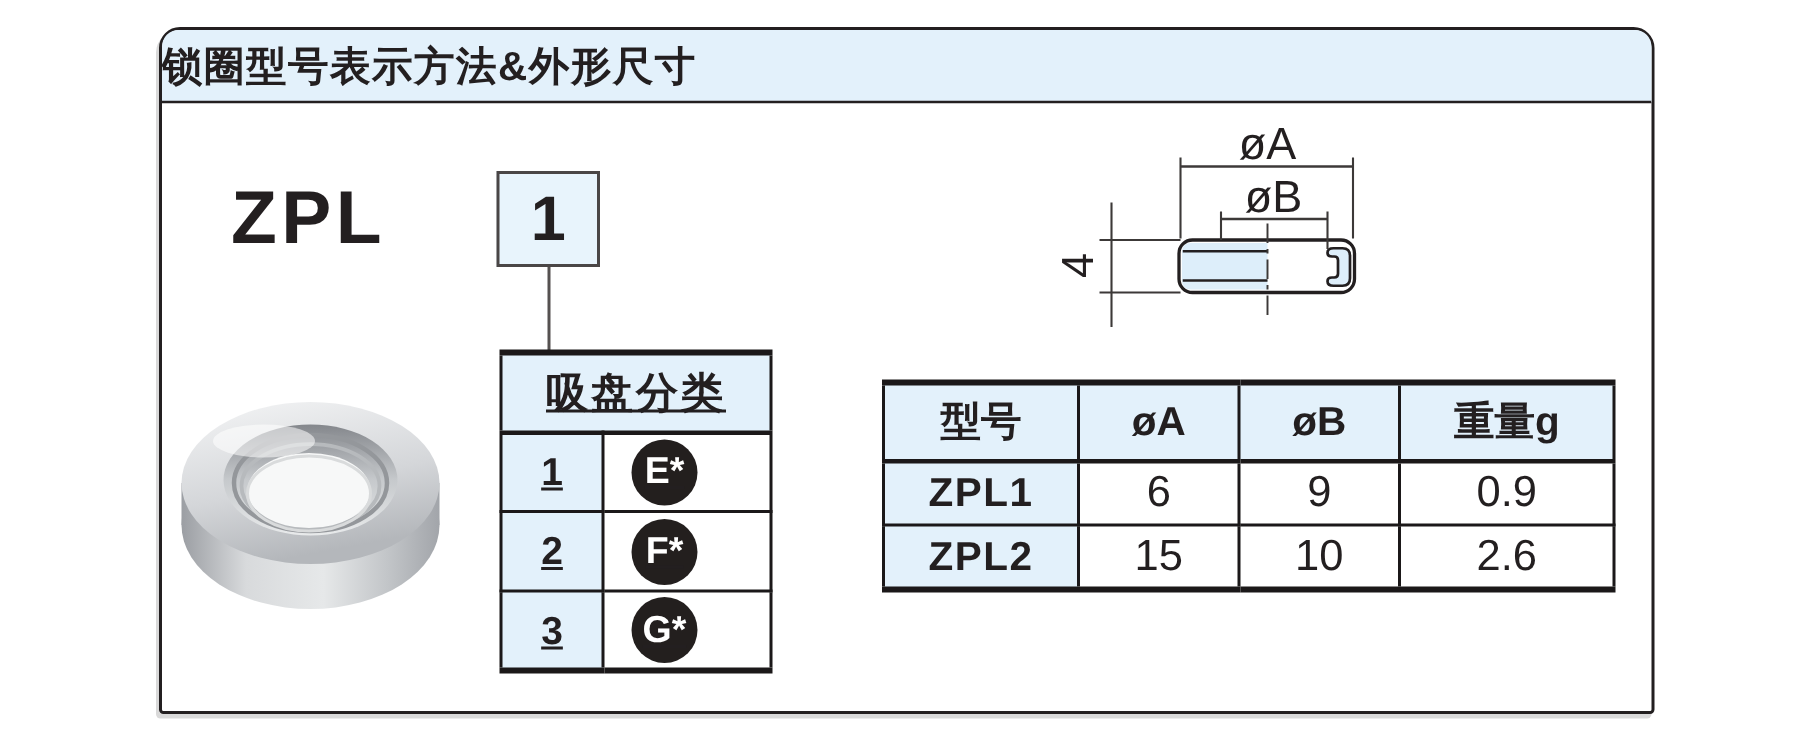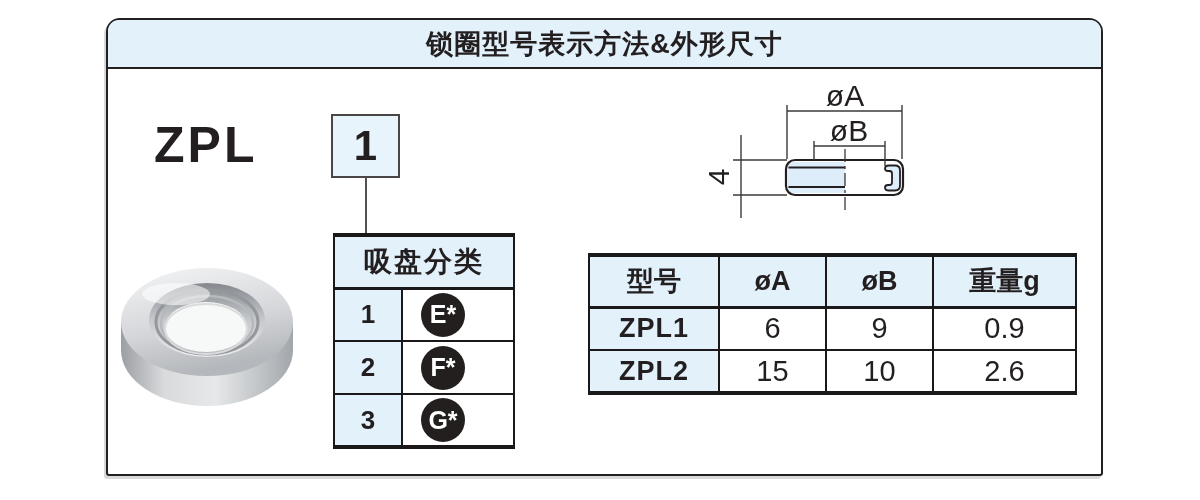--- a/index.html
+++ b/index.html
@@ -8,37 +8,37 @@
   .canvas { position:relative; width:1200px; height:500px; background:#fff; overflow:hidden; }
 
   .frame { position:absolute; left:106px; top:18px; width:997px; height:458px;
            background:#fff; border:2px solid #231f20;
            border-radius:14px 14px 3px 3px;
            box-shadow:-2px 3px 0 #d9d9d9; }
 
   .titlebar { position:absolute; left:0; top:0; width:993px; height:49px;
               background:#e3f1fb; border-bottom:2px solid #231f20;
               border-radius:11px 11px 0 0;
-              display:flex; align-items:center; justify-content:center;
+              display:flex; align-items:center; 
               font-size:27px; font-weight:bold; letter-spacing:1px; }
 
   .zpl { position:absolute; left:46px; top:100px; font-size:50px; font-weight:bold;
          letter-spacing:3px; line-height:1; }
 
   .digitbox { position:absolute; left:223px; top:94px; width:69px; height:64px;
               background:#e8f4fc; border:2px solid #4a4646;
               display:flex; align-items:center; justify-content:center;
               font-size:42px; font-weight:bold; }
 
   .connector { position:absolute; left:257px; top:158px; width:2px; height:57px; background:#555150; }
 
   
   .ctable { position:absolute; left:225px; top:213px; border-collapse:collapse;
             table-layout:fixed; }
-  .ctable th, .ctable td { border:2px solid #1b1819; text-align:center; vertical-align:middle; }
+  .ctable th, .ctable td { border:2px solid #1b1819; text-align:center; vertical-align:middle;text-decoration:underline; }
   .ctable th { border-top:4px solid #1b1819; border-bottom:3px solid #1b1819;
                background:#e3f1fb; height:53px; font-size:28px; font-weight:bold;
                letter-spacing:2px; }
   .ctable td { height:53px; }
   .ctable tr:last-child td { border-bottom:4px solid #1b1819; }
   .ctable td.idx { background:#e3f1fb; font-weight:bold; font-size:26px; width:68px; }
   .ctable td.badgecell { background:#fff; width:112px; text-align:left; }
   .badge { width:44px; height:44px; margin-left:18px; border-radius:50%;
            background:#231f1e; color:#fff; font-weight:bold; font-size:25px;
            display:flex; align-items:center; justify-content:center; letter-spacing:0px; }

